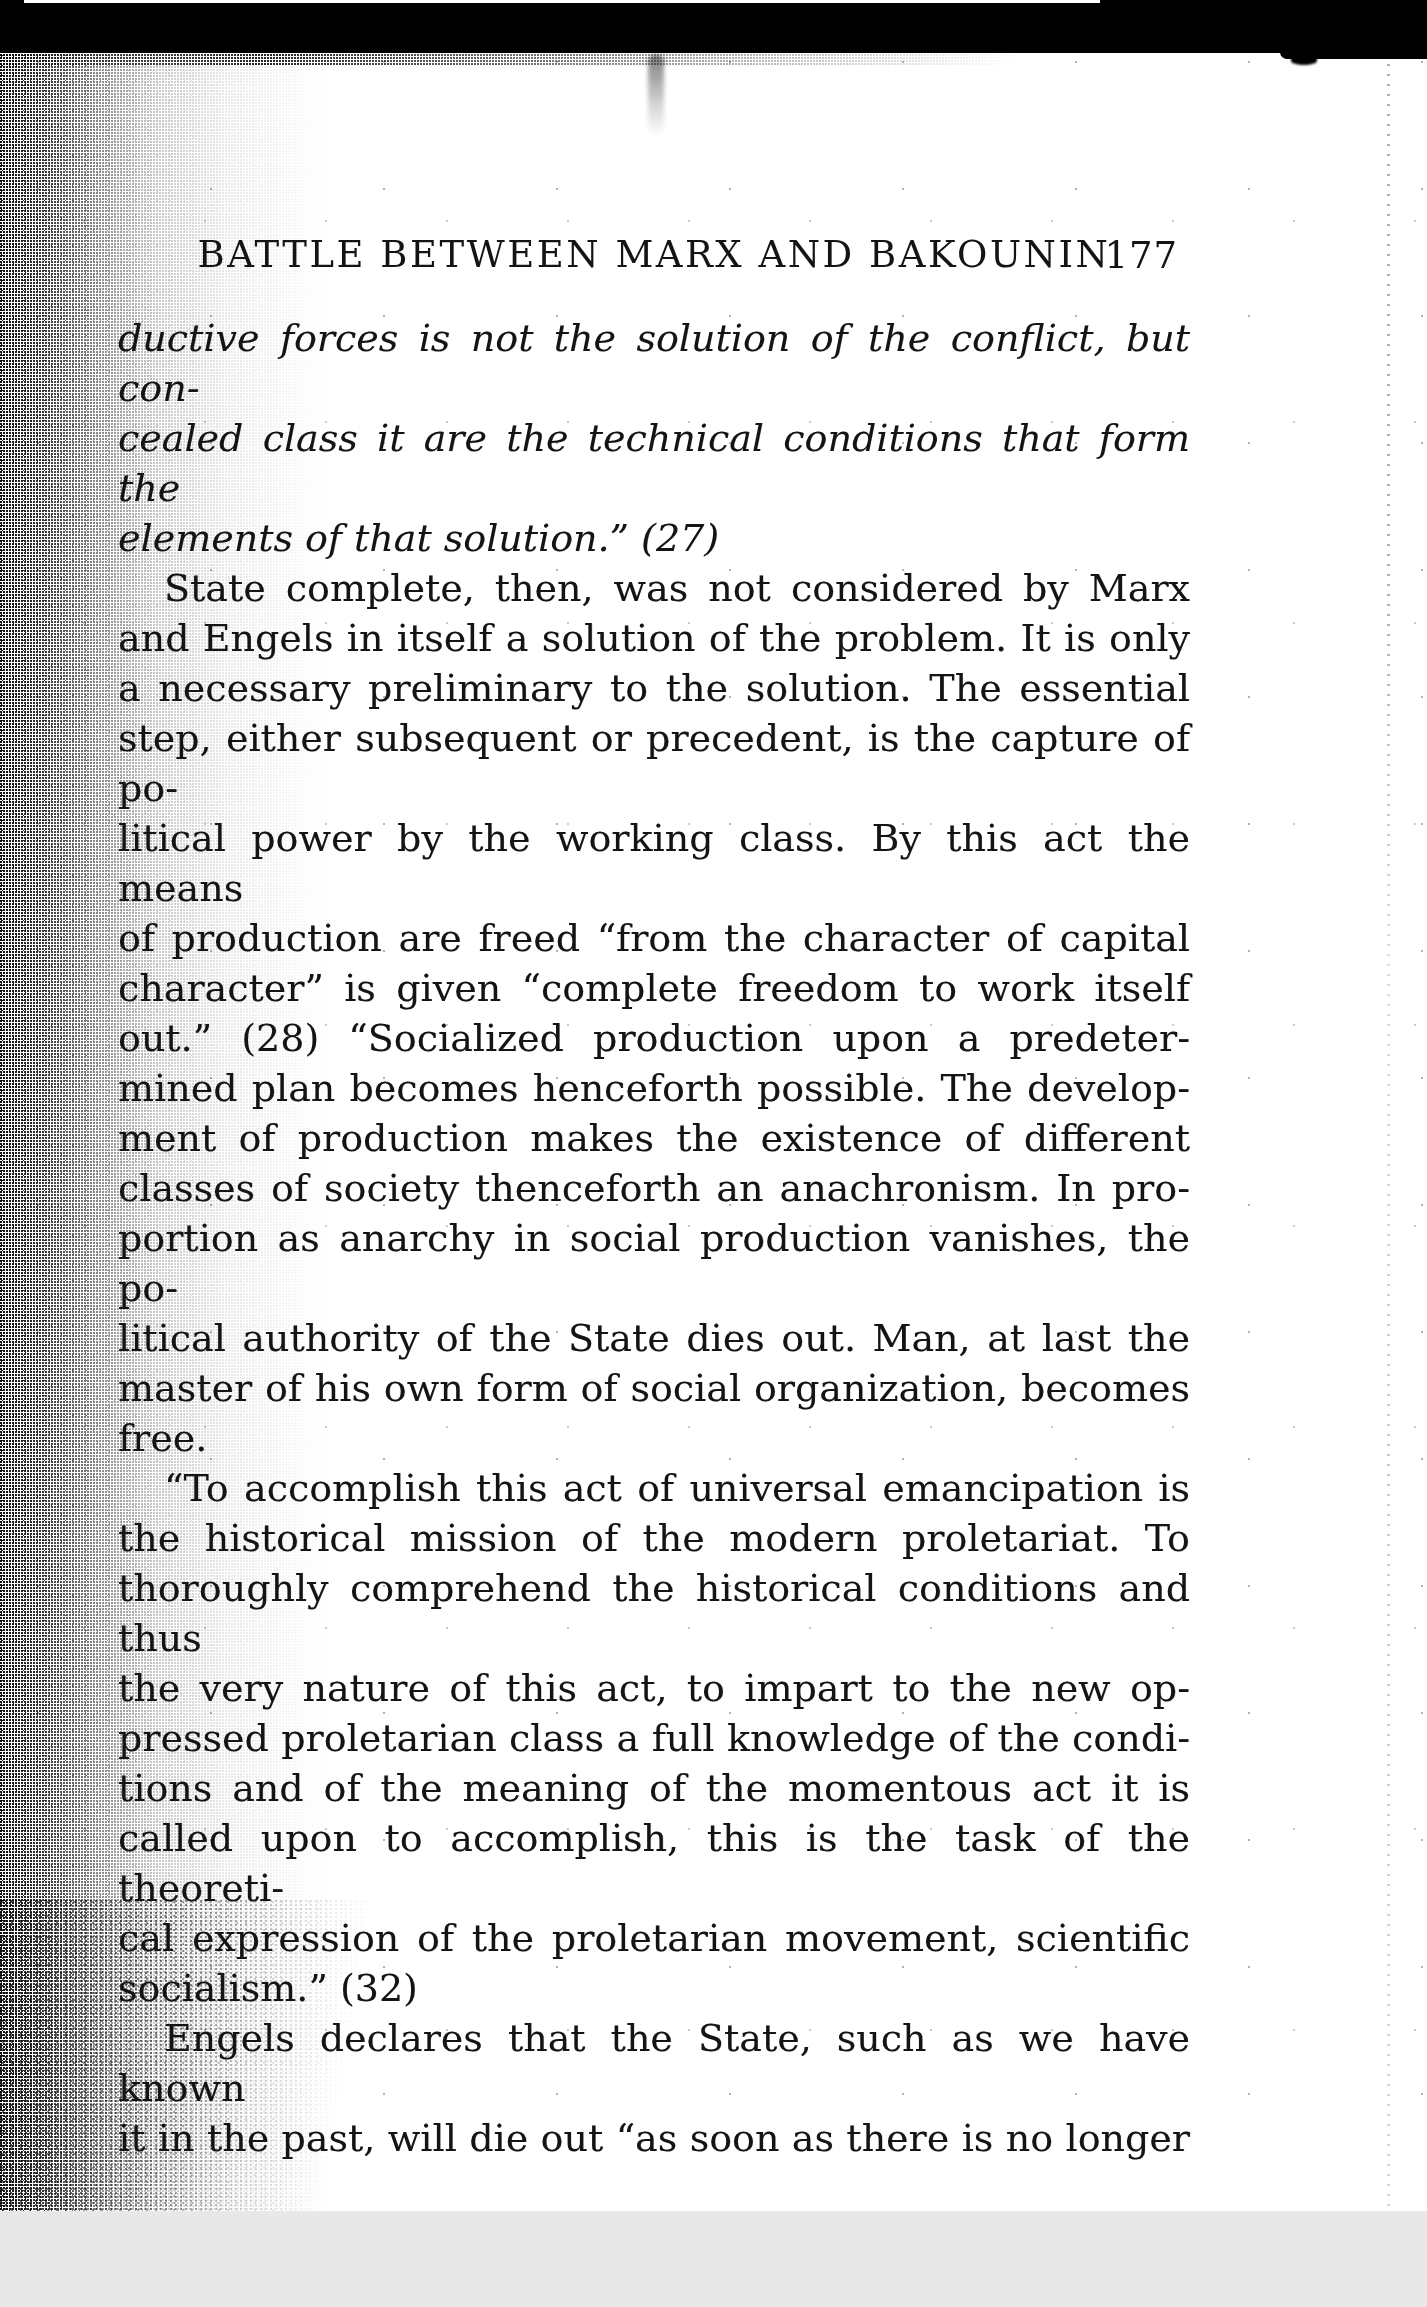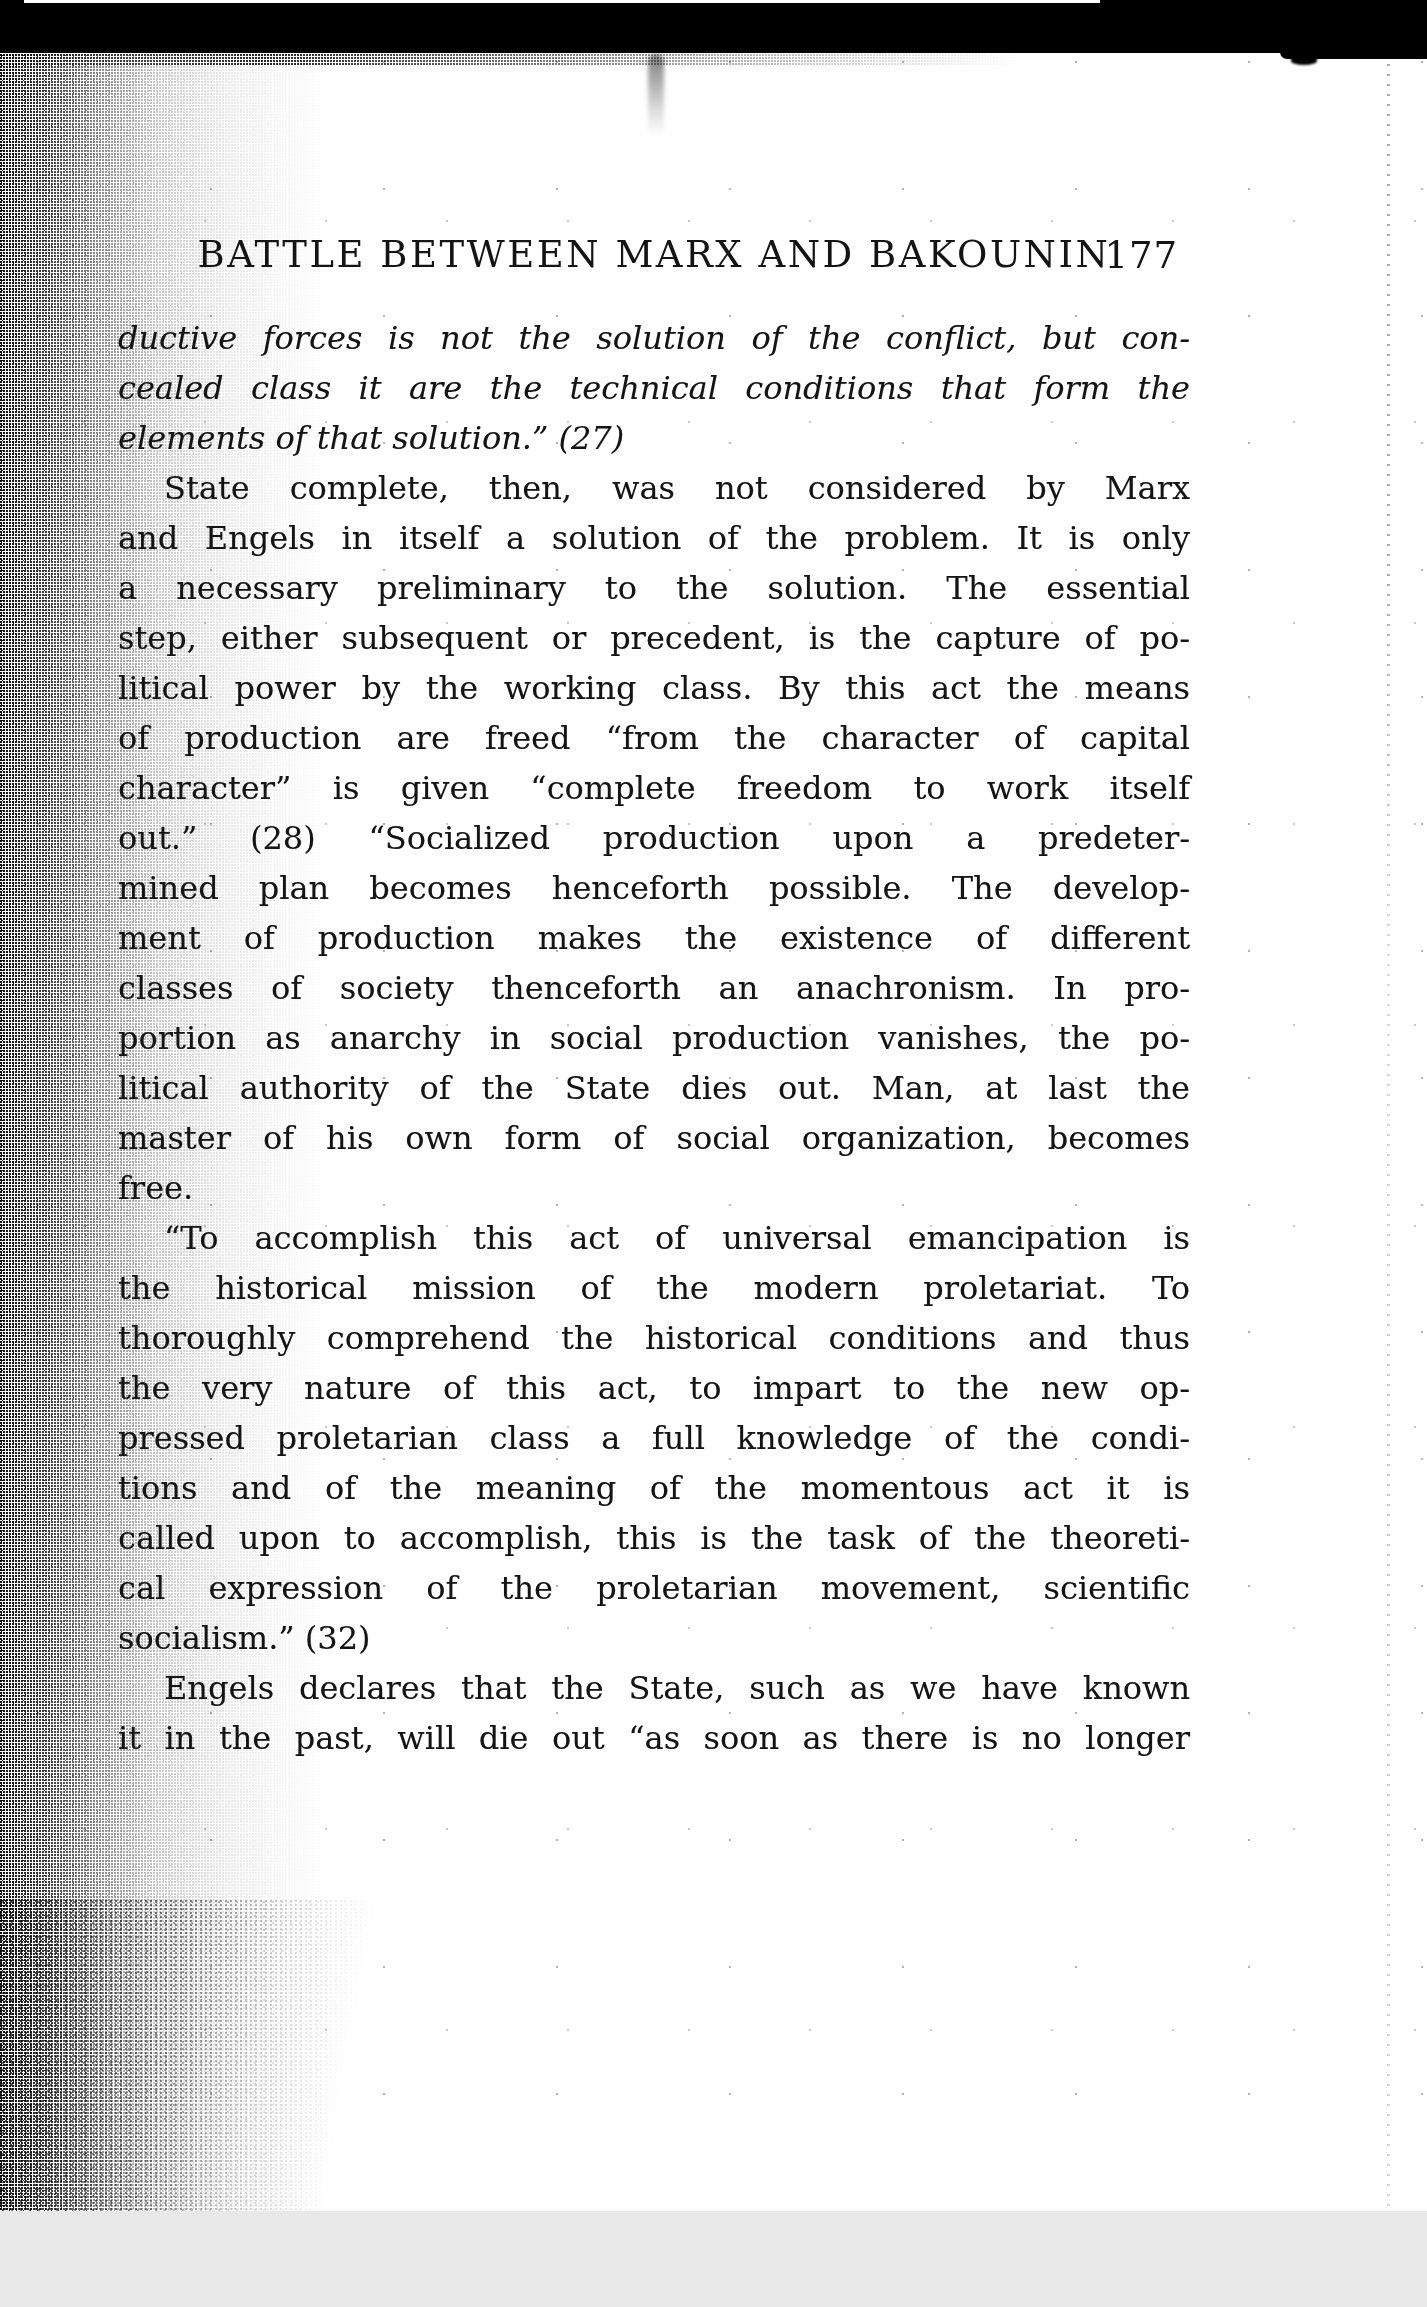--- a/index.html
+++ b/index.html
@@ -79,21 +79,21 @@
     position:absolute; left:118px; top:233px; width:1072px; height:46px; z-index:3;
   }
   .runhead .title {
     position:absolute; left:50%; transform:translateX(-50%);
     font-size:37px; letter-spacing:2.5px; white-space:nowrap;
   }
   .runhead .folio { position:absolute; right:12px; top:1px; font-size:37px; letter-spacing:1px; }
 
   .bodytext { position:absolute; left:118px; top:313px; width:1072px; z-index:3; }
   .line {
-    font-size:32px; line-height:50px;
+    font-size:38px; line-height:50px;
     text-align:justify; text-align-last:justify;
     text-shadow:.3px .3px 0 rgba(20,20,20,.28);
   }
   .line.no-just { text-align-last:left; }
   .line.indent { text-indent:46px; }
   .line.italic { font-style:italic; }
 </style>
 </head>
 <body>
 

